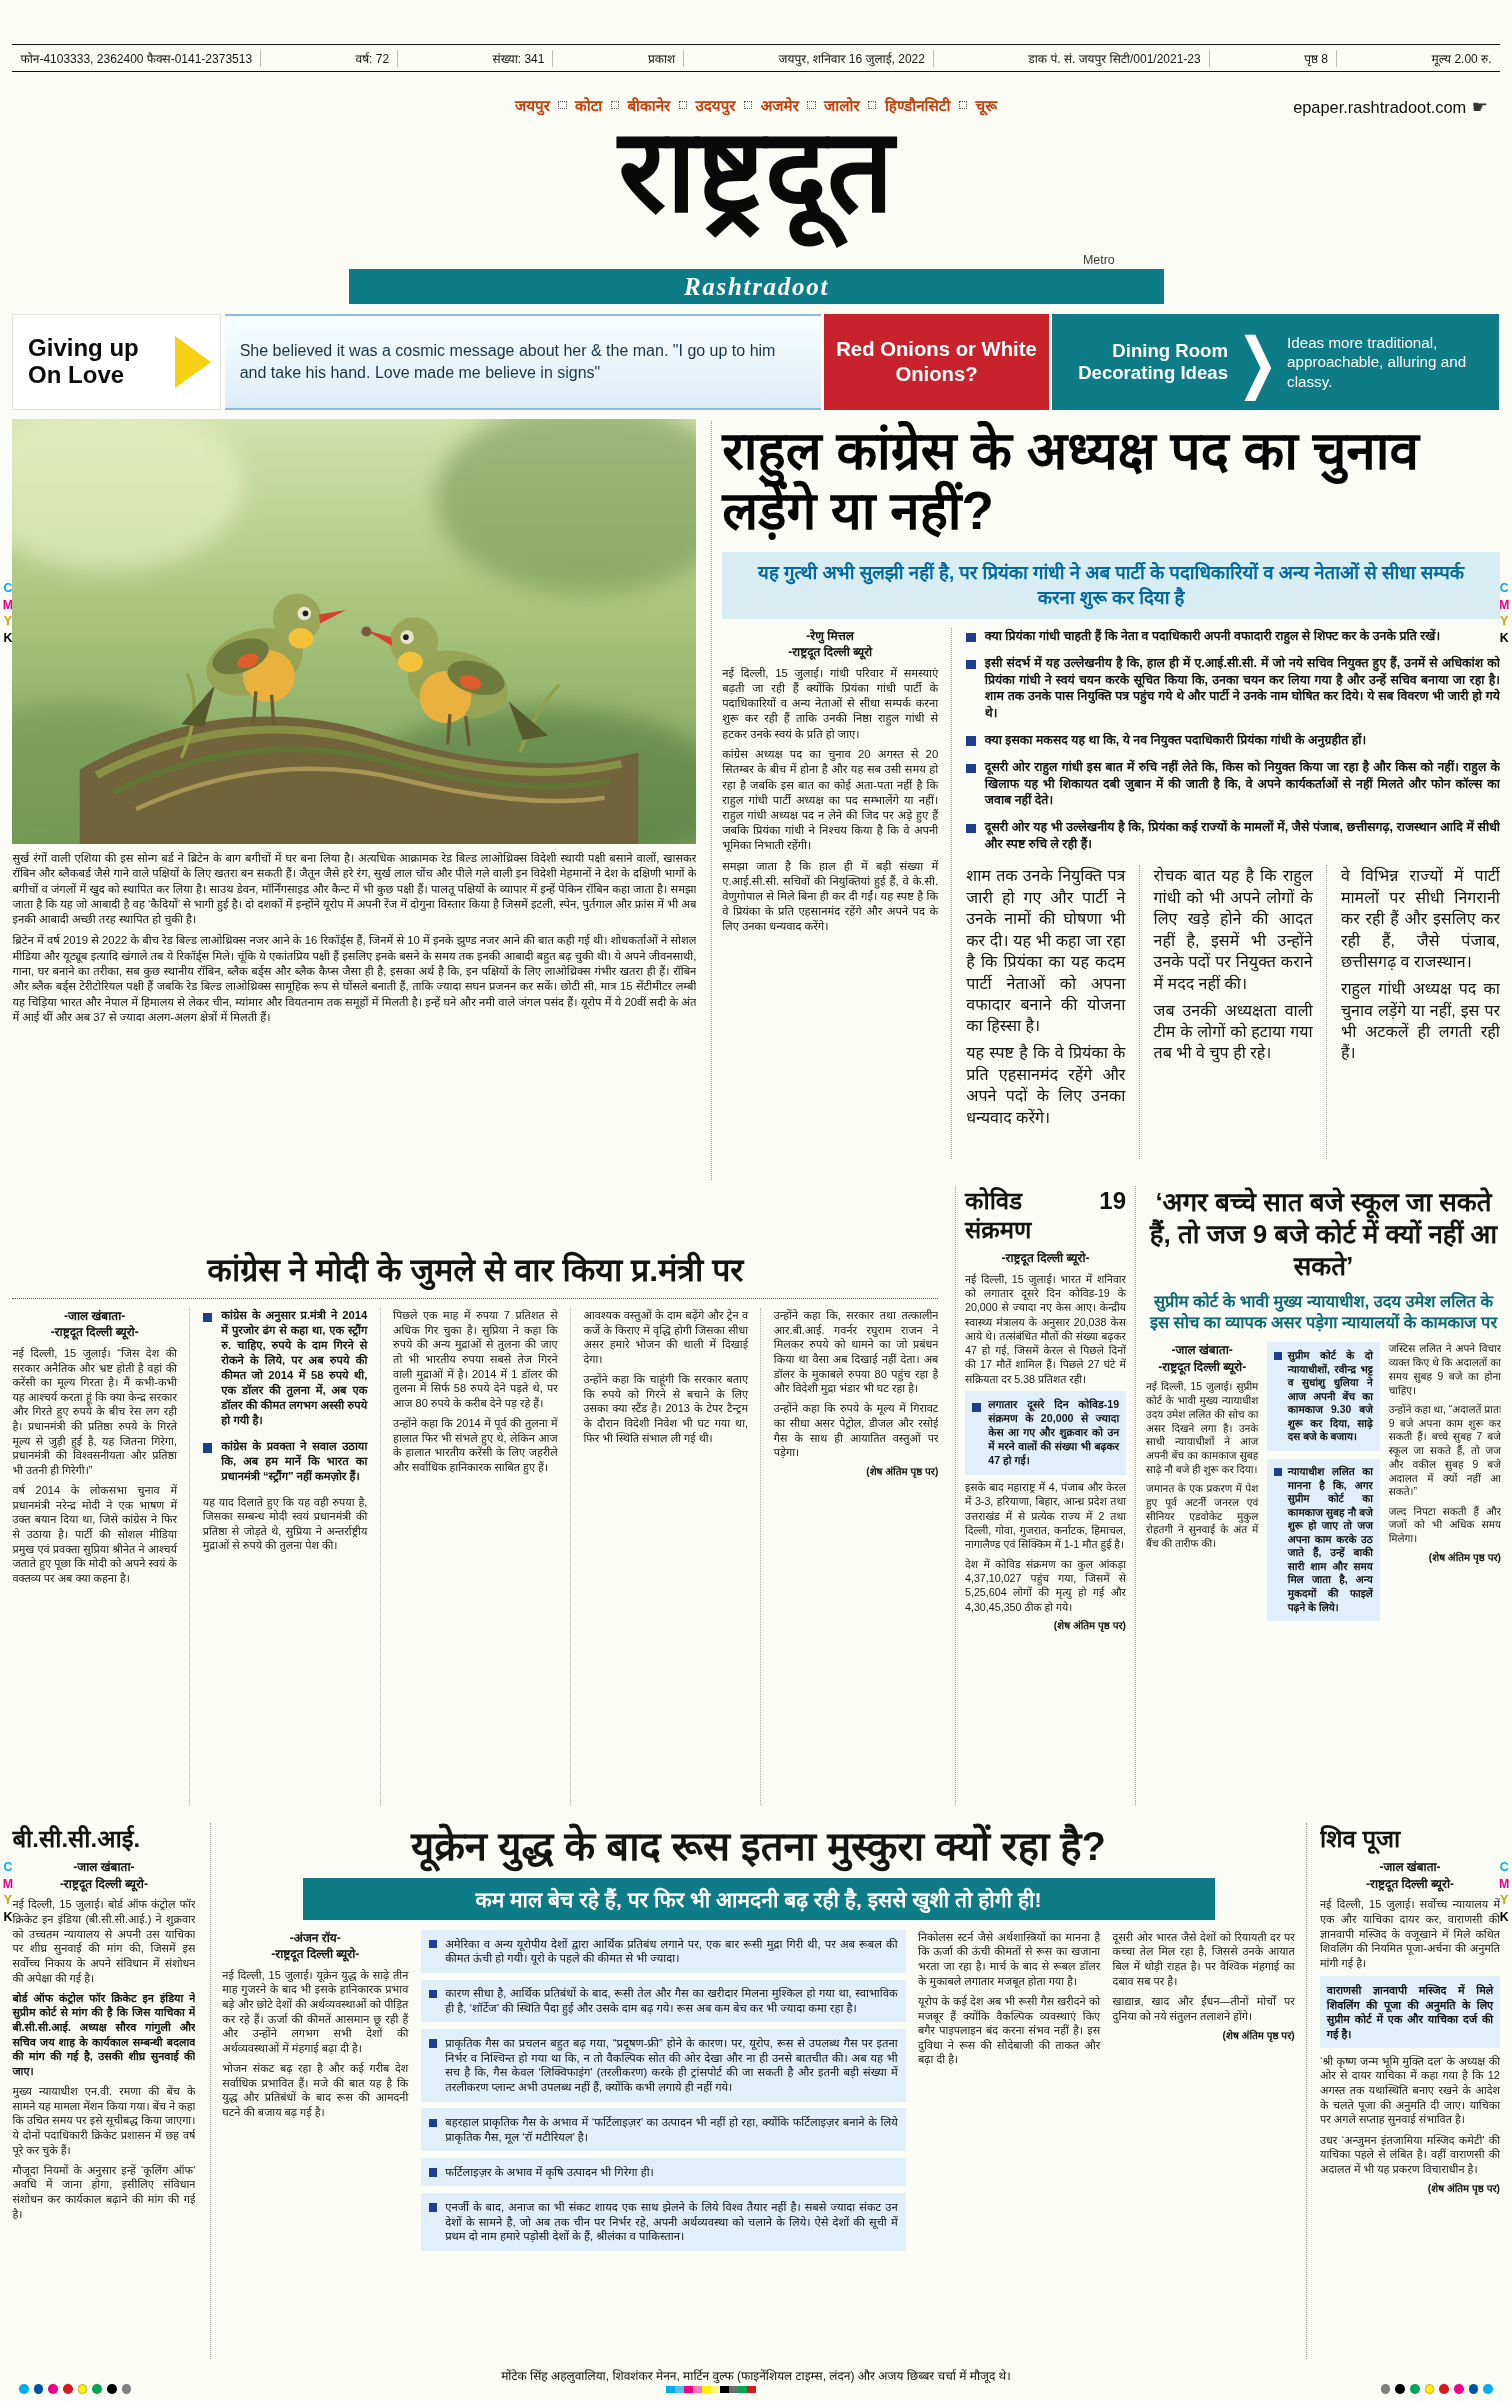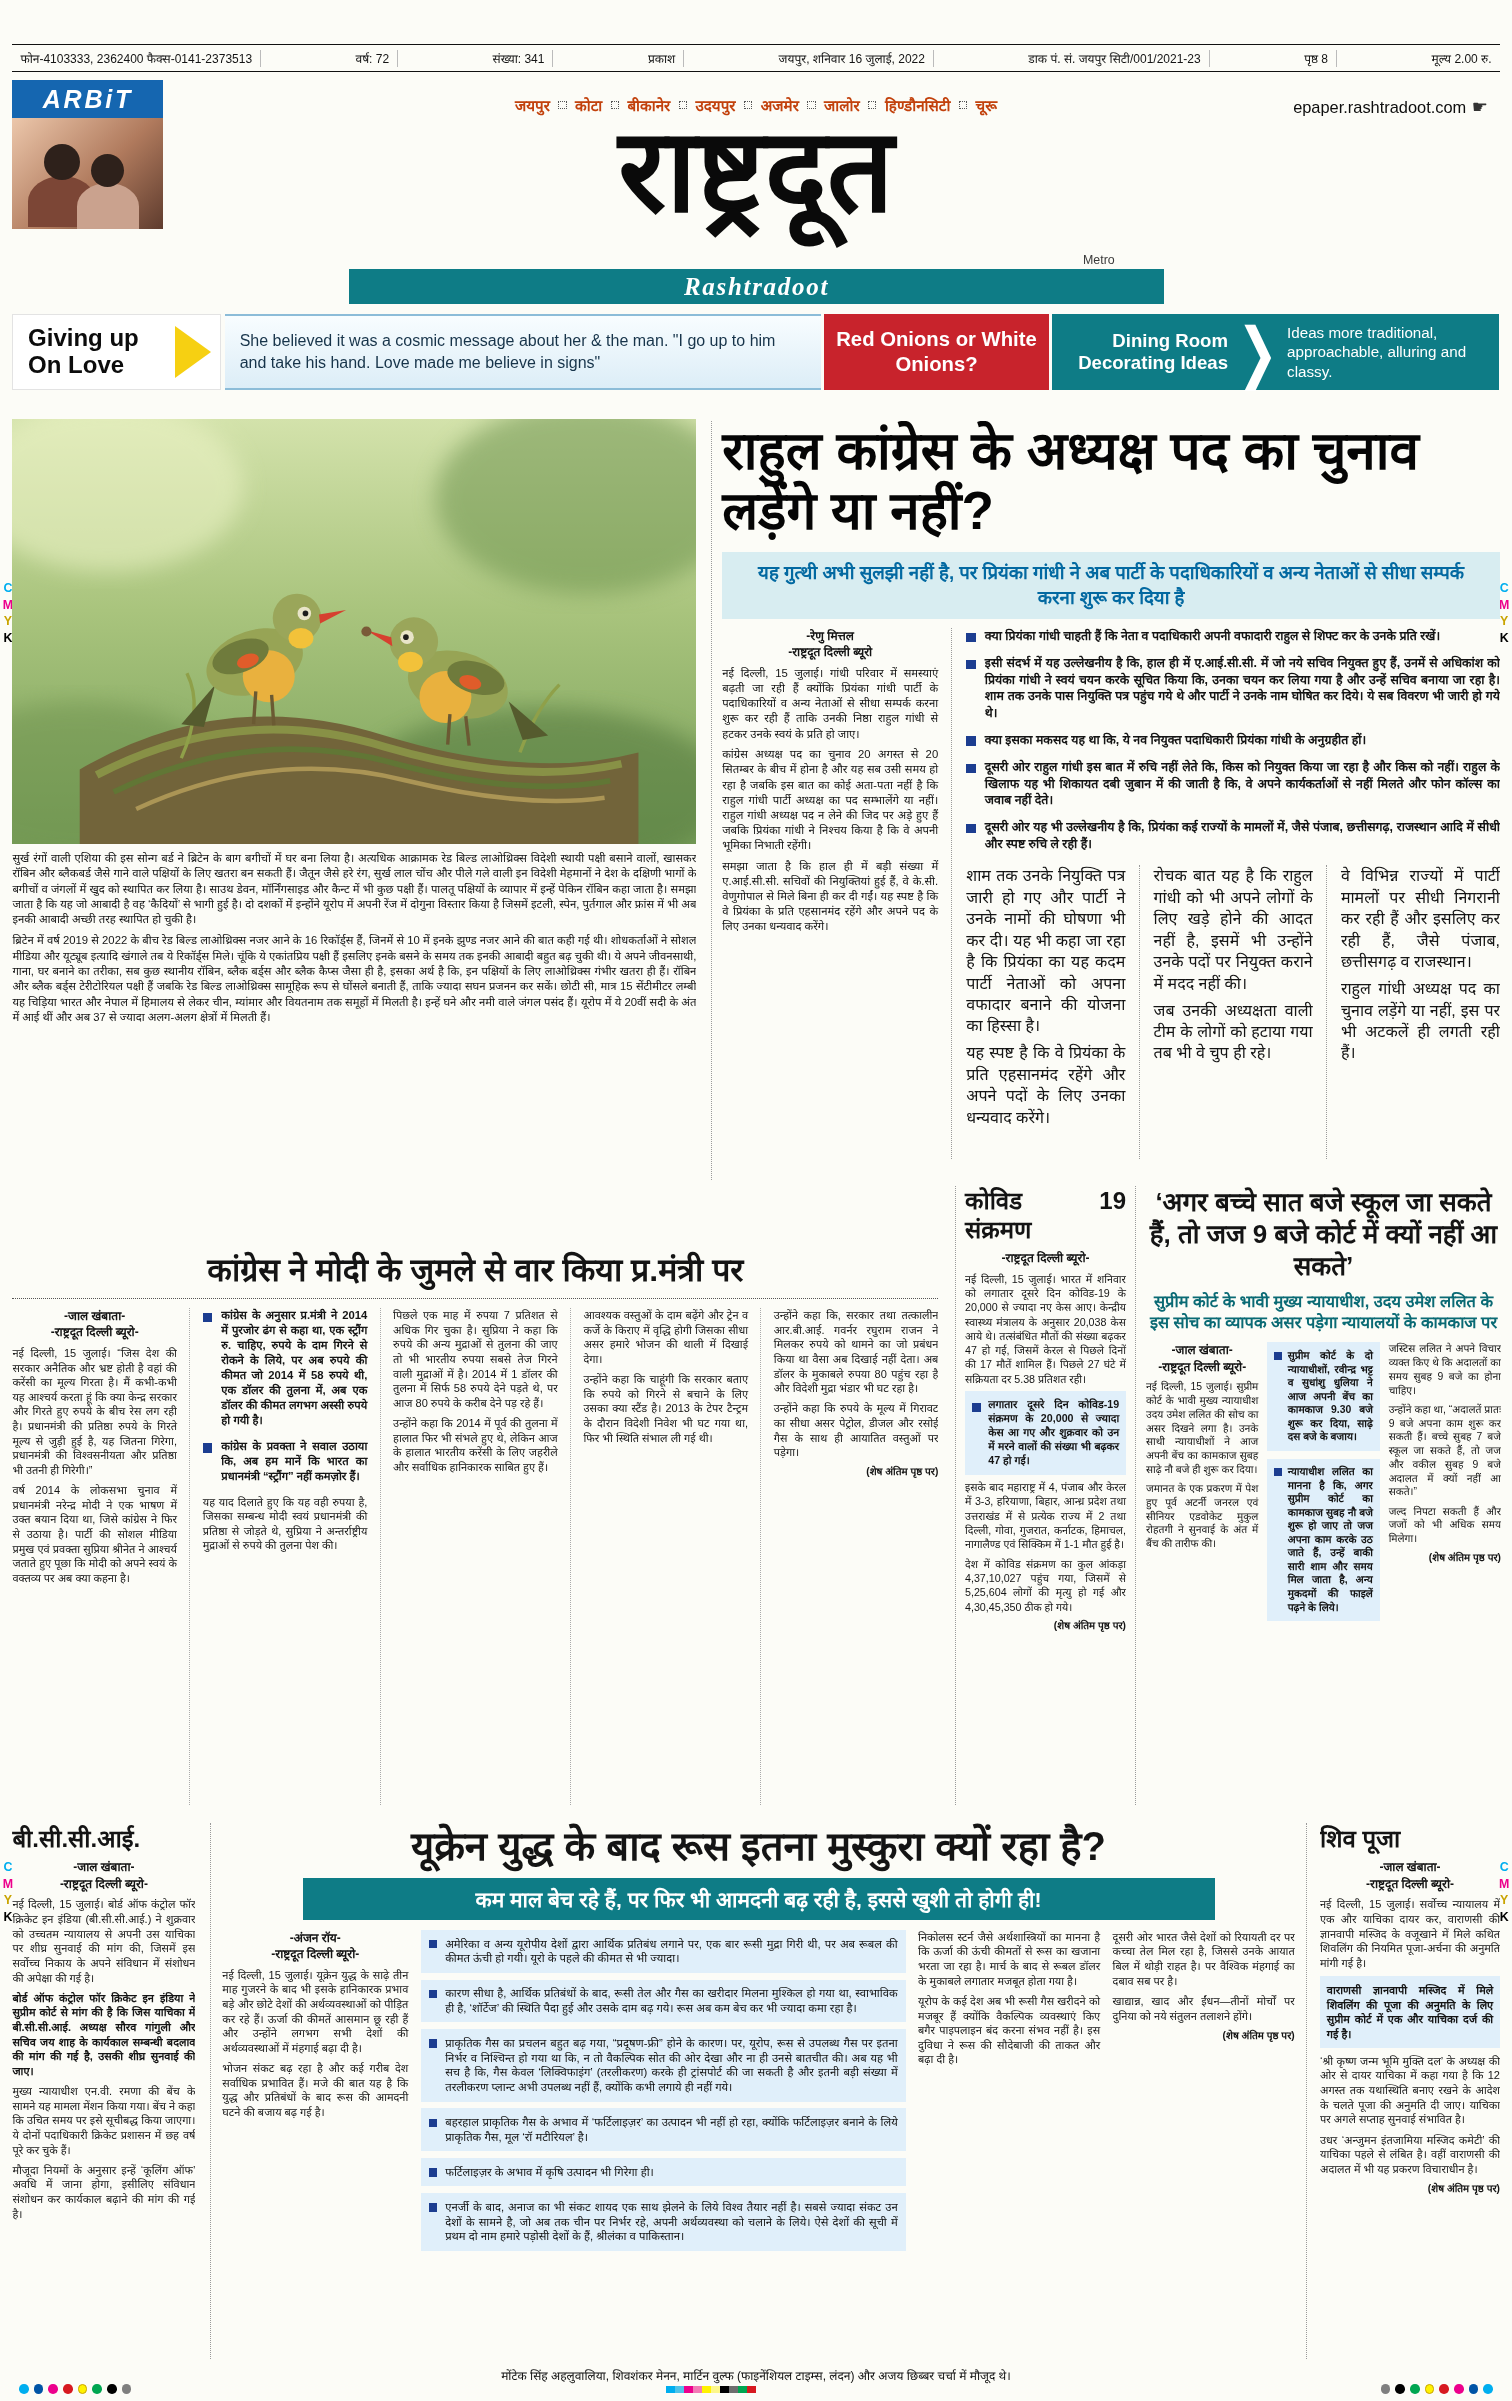--- a/index.html
+++ b/index.html
@@ -28,21 +28,21 @@
   .dotbox{width:6.2px;height:6.2px;border:1.1px dotted #555;display:inline-block;margin:0 8.5px;flex:none;}
   .website{position:absolute;right:24px;top:96px;font-size:16.4px;color:#0d0d0d;display:flex;align-items:center;gap:5.6px;}
   .hand{font-size:18px;color:#333;}
   .masthead{position:absolute;left:0;right:0;top:108px;text-align:center;font-size:117px;font-weight:900;
             line-height:1.08;color:#0a0a0a;font-family:"DejaVu Sans",sans-serif;}
   .mastbar{position:absolute;left:349px;top:269px;width:815px;height:35px;background:#0e7c86;color:#fff;
            display:flex;align-items:center;justify-content:center;font-family:"Liberation Serif",serif;
            font-style:italic;font-weight:bold;font-size:25px;letter-spacing:1.7px;}
   .metro{position:absolute;left:1083px;top:253px;font-size:12.4px;color:#3a3a3a;}
   
-  .teaser{position:absolute;top:314px;height:76px;box-sizing:border-box;}
+  .teaser{position:absolute;top:314px;height:96px;box-sizing:border-box;}
   .t1{left:12.4px;width:209px;background:#fff;border:0.6px solid #e3e3e3;display:flex;align-items:center;}
   .t1 .txt{font-size:24px;font-weight:bold;line-height:1.12;padding-left:14.7px;color:#0c0c0c;}
   .t1 .arrow{width:0;height:0;border-top:26px solid transparent;border-bottom:26px solid transparent;
              border-left:36px solid #f6d012;margin-left:auto;margin-right:9px;}
   .t2{left:225px;width:596px;background:linear-gradient(180deg,#f8fdff,#dcedf7);border-top:2.8px solid #8cbcd8;
       border-bottom:2.8px solid #8cbcd8;font-size:16px;color:#17344a;display:flex;align-items:center;
       padding:0 14.7px;line-height:1.35;}
   .t3{left:824px;width:225px;background:#c8232c;color:#fff;font-weight:bold;font-size:20.3px;display:flex;
       align-items:center;justify-content:center;text-align:center;line-height:1.22;}
   .t4{left:1052px;width:447px;background:#0e7c86;color:#fff;display:flex;align-items:center;padding:0 9px;box-sizing:border-box;}
@@ -157,29 +157,20 @@
     <span class="tb">फोन-4103333, 2362400 फैक्स-0141-2373513</span>
     <span class="tb">वर्ष: 72</span>
     <span class="tb">संख्या: 341</span>
     <span class="tb">प्रकाश</span>
     <span class="tb">जयपुर, शनिवार 16 जुलाई, 2022</span>
     <span class="tb">डाक पं. सं. जयपुर सिटी/001/2021-23</span>
     <span class="tb">पृष्ठ 8</span>
     <span class="tb">मूल्य 2.00 रु.</span>
   </div>
 
-  <div class="arbit">
-    <div class="arbit-label">ARBiT</div>
-    <div class="arbit-photo">
-      <div class="ab1"></div>
-        <div class="ab2"></div>
-        <div class="ah ah1"></div>
-        <div class="ah ah2"></div>
-    </div>
-  </div>
 
   <div class="cities">
     <span>जयपुर</span>
       <span class="dotbox"></span>
     <span>कोटा</span>
       <span class="dotbox"></span>
     <span>बीकानेर</span>
       <span class="dotbox"></span>
     <span>उदयपुर</span>
       <span class="dotbox"></span>

